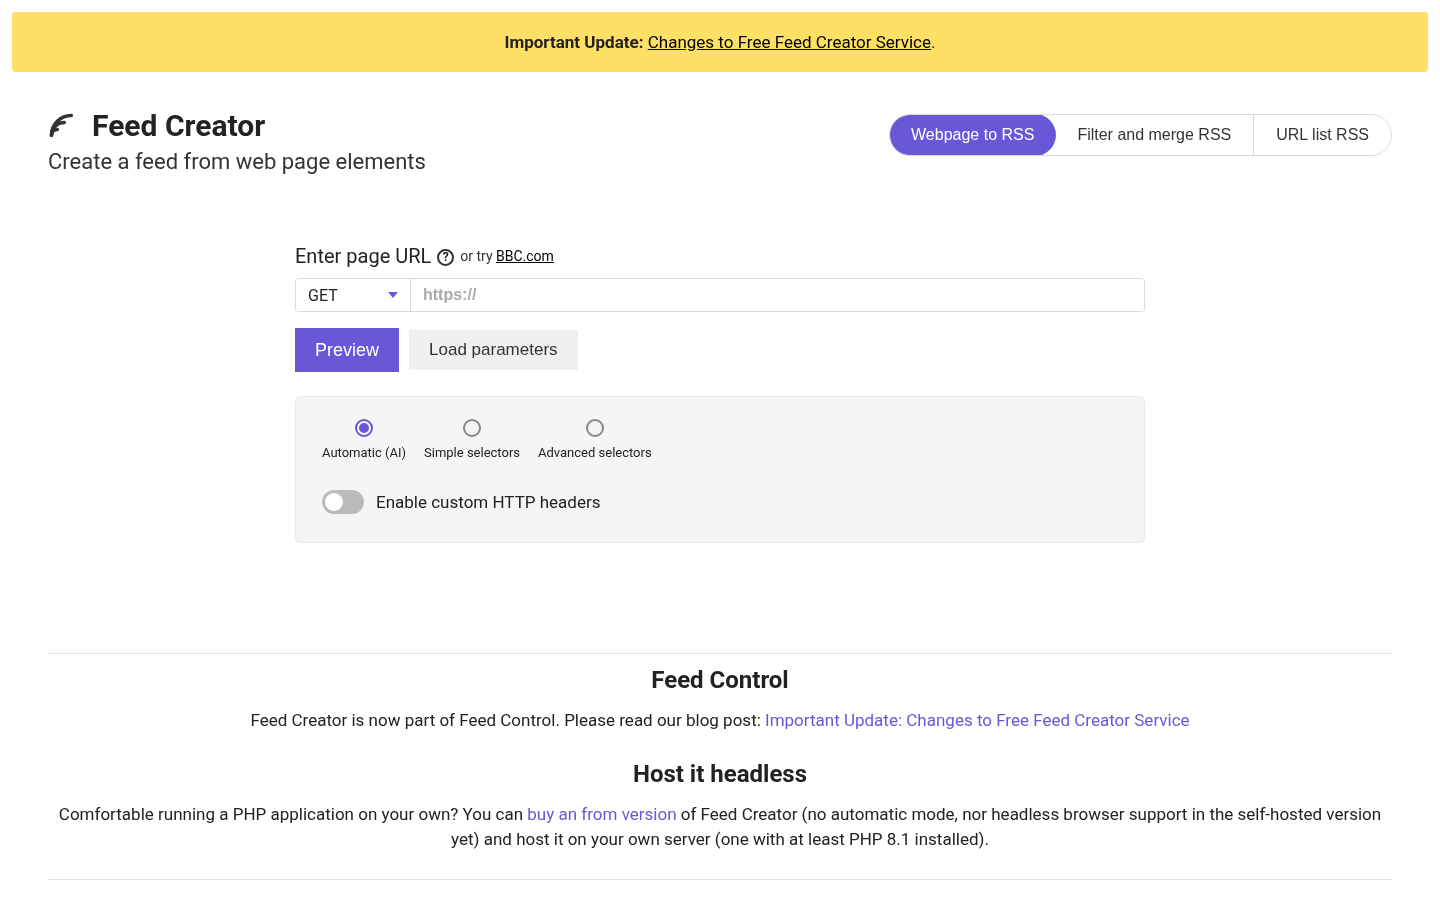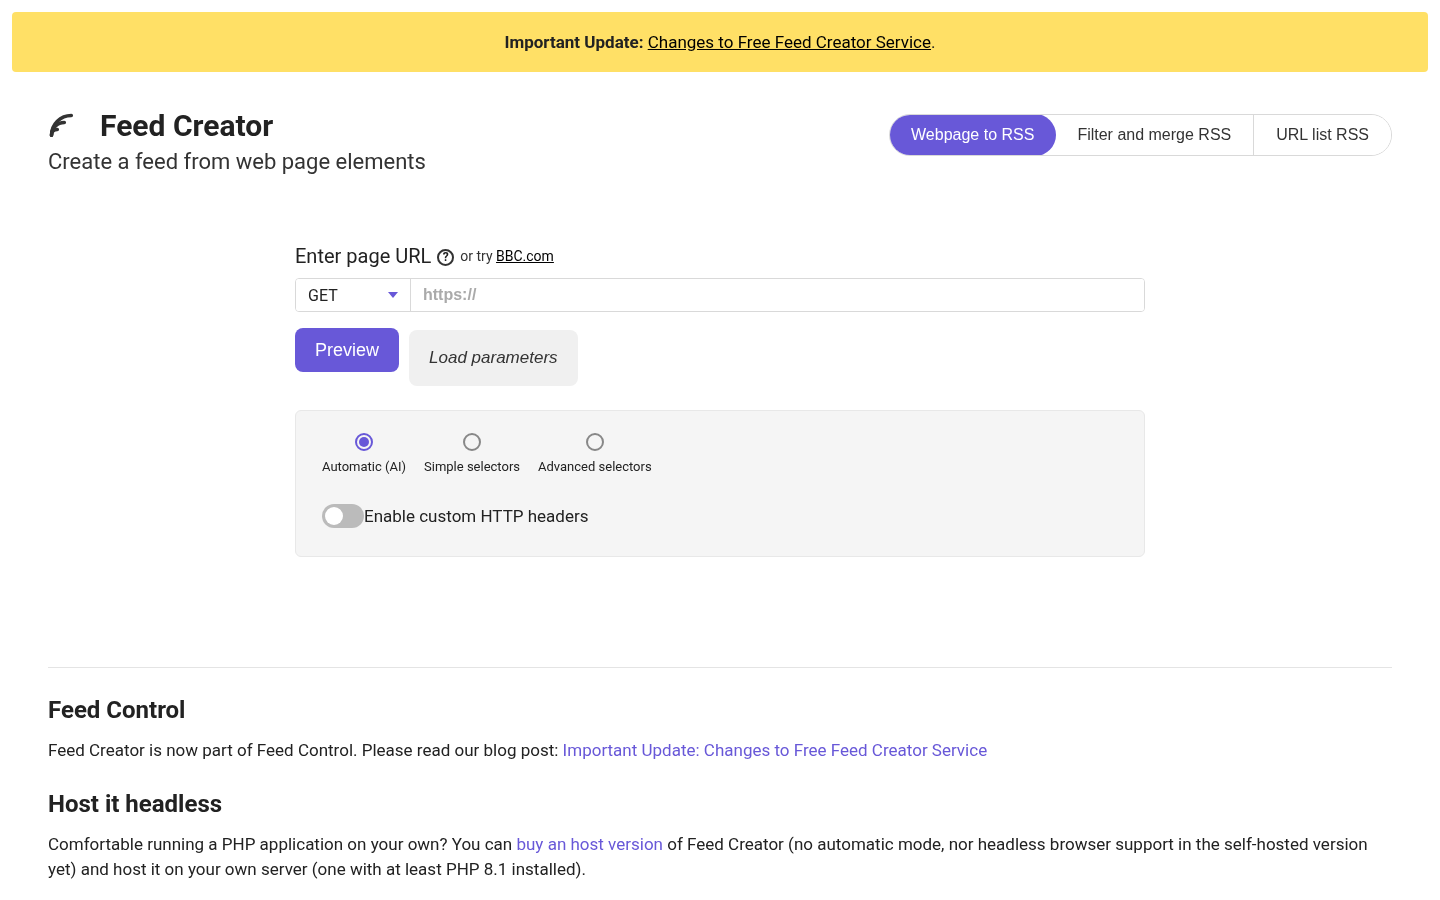--- a/index.html
+++ b/index.html
@@ -34,21 +34,21 @@
   .banner a { color: #000; text-decoration: underline; }
 
   
   .header {
     display: flex;
     justify-content: space-between;
     align-items: flex-start;
     padding: 24px 48px 0 48px;
   }
   .title-block { display:flex; flex-direction:column; }
-  .title-row { display:flex; align-items:center; gap:24px; }
+  .title-row { display:flex; align-items:center; gap:16px; }
   .logo-icon { width:28px; height:28px; color:#333; }
   h1 { font-size:30px; font-weight:700; margin:0; }
   .subtitle { font-size:22px; font-weight:400; margin-top:6px; color:#333; }
 
   .tab-group {
     display:flex;
     border:1px solid var(--gray-border);
     border-radius:22px;
     overflow:hidden;
     margin-top:6px;
@@ -140,28 +140,28 @@
   }
   .url-input::placeholder { color:#aaa; }
 
   .button-row {
     display:flex;
     gap:10px;
     margin-top:16px;
   }
   .btn {
     border:none;
-    border-radius:8px;
+    border-radius:0;
     padding:0 20px;
     height:44px;
     font-size:18px;
     cursor:pointer;
   }
   .btn-primary { background:var(--purple); color:#fff; }
-  .btn-secondary { background:#f0f0f0; color:#333; font-size:17px; height:56px; margin-top:2px;font-style:italic; }
+  .btn-secondary { background:#f0f0f0; color:#333; font-size:17px; height:40px; margin-top:2px; }
 
   .options-panel {
     margin-top:24px;
     background:var(--gray-bg);
     border:1px solid #e8e8e8;
     border-radius:6px;
     padding:22px 26px 28px 26px;
   }
   .radio-row {
     display:flex;
@@ -190,20 +190,21 @@
   .radio.checked::after {
     content:"";
     width:10px; height:10px;
     background:var(--purple);
     border-radius:50%;
   }
 
   .toggle-row {
     display:flex;
     align-items:center;
+    gap:12px;
     margin-top:30px;
     font-size:17px;
   }
   .toggle {
     width:42px; height:24px;
     background:#bbb;
     border-radius:12px;
     position:relative;
     cursor:pointer;
   }
@@ -213,21 +214,22 @@
     left:3px; top:3px;
     width:18px; height:18px;
     background:#fff;
     border-radius:50%;
   }
 
   
   .lower {
     margin: 110px 48px 0 48px;
     border-top:1px solid #e4e4e4;
-    padding-top:28px;
+    padding-top:12px;
+    text-align:center;
   }
   .lower h2 { font-size:24px; font-weight:700; margin:0 0 14px 0; }
   .lower p { font-size:17px; line-height:1.5; margin:0 0 26px 0; }
   .lower a { color:var(--link); text-decoration:none; }
   .lower hr { border:none; border-top:1px solid #e4e4e4; margin:4px 0 28px 0; }
 </style>
 </head>
 <body>
 
 <div class="banner">
@@ -304,16 +306,16 @@
 </div>
 
 <div class="lower">
   <h2>Feed Control</h2>
   <p>
     <span>Feed Creator is now part of Feed Control. Please read our blog post: </span><a href="#">Important Update: Changes to Free Feed Creator Service</a>
   </p>
 
   <h2>Host it headless</h2>
   <p>
-    <span>Comfortable running a PHP application on your own? You can </span><a href="#">buy an host version</a><span> of Feed Creator (no automatic mode, nor headless browser support in the self-hosted version yet) and host it on your own server (one with at least PHP 8.1 installed).</span>
+    <span>Comfortable running a PHP application on your own? You can </span><a href="#">buy an from version</a><span> of Feed Creator (no automatic mode, nor headless browser support in the self-hosted version yet) and host it on your own server (one with at least PHP 8.1 installed).</span>
   </p>
   <hr>
 </div>
 
 </body></html>

